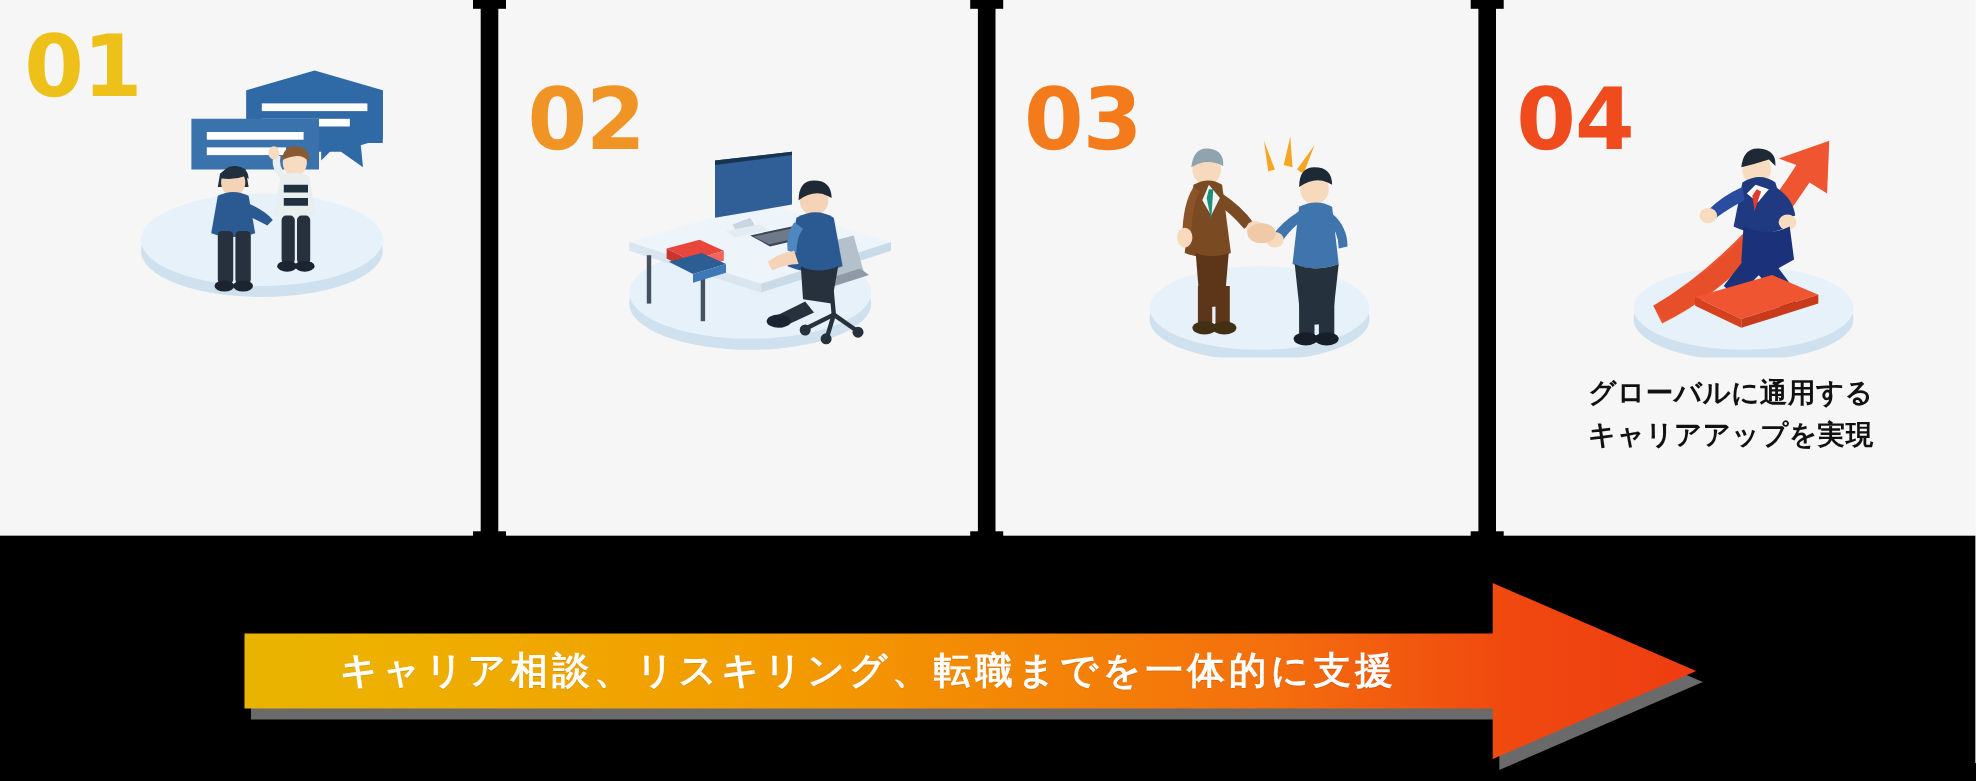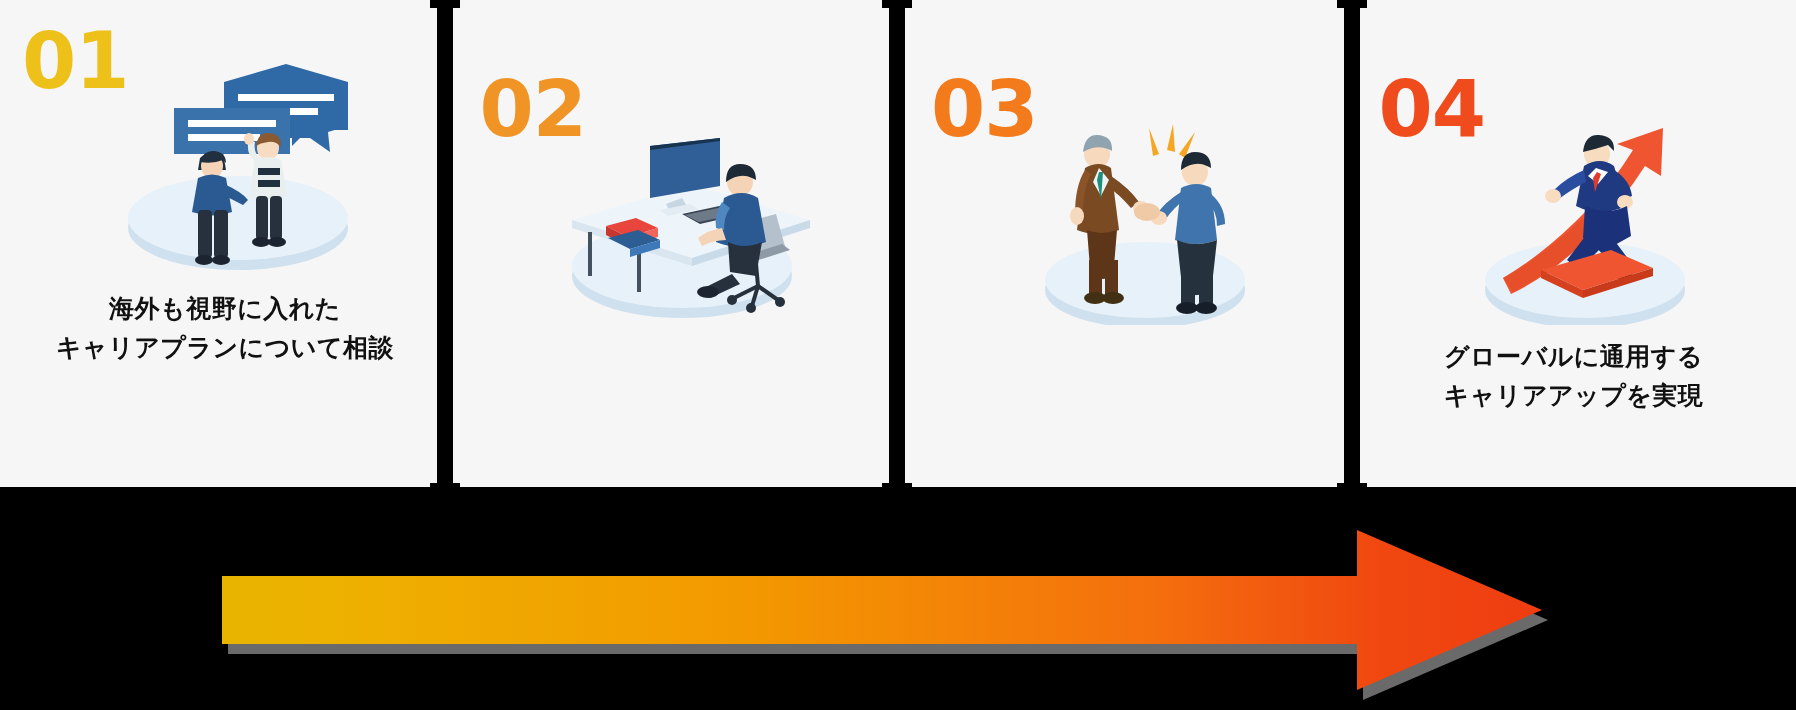--- a/index.html
+++ b/index.html
@@ -146,24 +146,20 @@
             <path d="M167 102 q-10 -10 -6 -22 l6 2 q-2 10 5 16z" fill="#e9eeee"></path>
             <ellipse cx="161" cy="79" rx="5" ry="6" fill="#f7dcc2"></ellipse>
             <rect x="168" y="136" width="12" height="44" rx="4" fill="#27313d"></rect>
             <rect x="182" y="136" width="12" height="44" rx="4" fill="#27313d"></rect>
             <ellipse cx="173" cy="182" rx="9" ry="5" fill="#1b2430"></ellipse>
             <ellipse cx="189" cy="182" rx="9" ry="5" fill="#1b2430"></ellipse>
           </g>
         </svg>
       </div>
 
-      <div class="caption" style="top:290px;">
-        <div>海外も視野に入れた</div>
-        <div>キャリアプランについて相談</div>
-      </div>
     </div>
 
     <div class="panel">
       <div class="num" style="left:30px;top:22px;color:#f09425;">02</div>
 
       <div class="illus" style="left:82px;top:88px;width:300px;height:185px;">
         <svg width="300" height="185" viewBox="0 0 300 185" class="disc-svg">
           <ellipse cx="150" cy="140" rx="110" ry="42" fill="#cfe0ee"></ellipse>
           <ellipse cx="150" cy="130" rx="110" ry="42" fill="#e6f1f9"></ellipse>
 
@@ -319,15 +315,16 @@
   <div class="divider" id="div3">
       <span class="cap"></span>
       <span class="foot"></span>
     </div>
 
   <div class="blackband"></div>
 
   <div class="arrowwrap">
     <div class="arrow-shadow"></div>
     <div class="arrow"></div>
+    <div class="arrow-label">キャリア相談、リスキリング、転職までを一体的に支援</div>
   </div>
 
 </div>
 
 </body></html>

